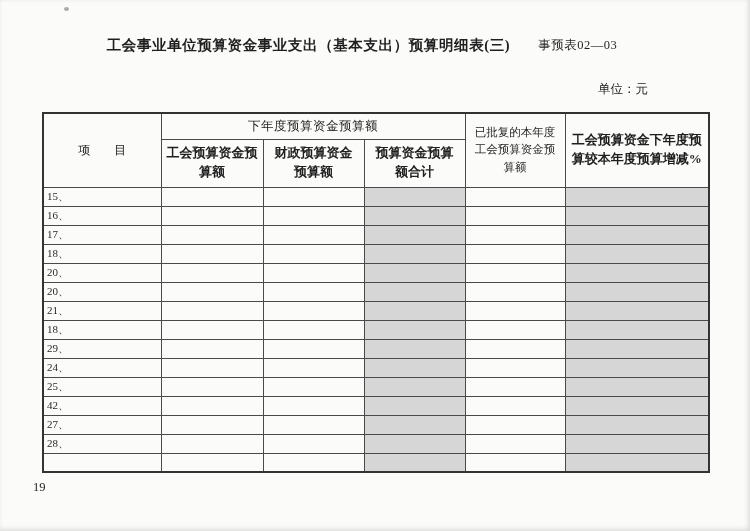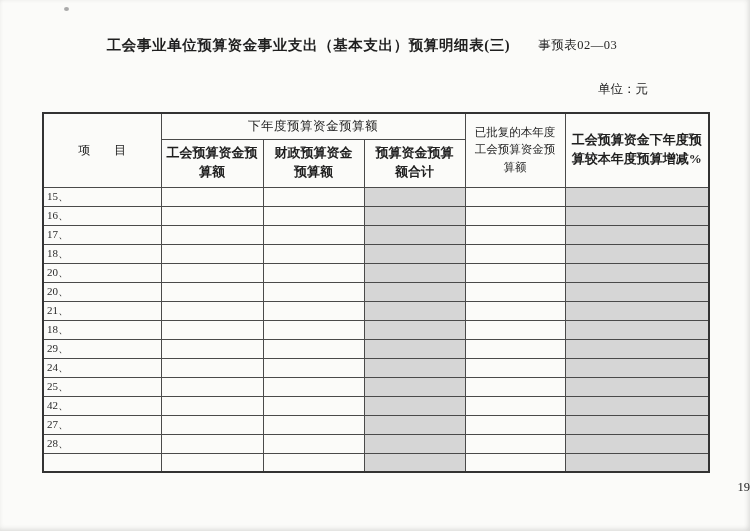--- a/index.html
+++ b/index.html
@@ -44,21 +44,21 @@
   th.change-head   { font-size:13px; font-weight:bold; padding:0 3px; line-height:1.45; }
 
   .budget tbody tr { height:19px; }
   .budget tbody td {
     font-size:11px; text-align:left; padding-left:3px; color:#2a2a2a;
   }
   .budget tbody td:nth-child(4),
   .budget tbody td:nth-child(6) { background:var(--shade); }
 
   .page-number { position:absolute; top:480px; left:0; width:750px;
-    text-align:right; font-size:12.5px;padding-left:33px; }
+    text-align:left; font-size:12.5px;padding-left:33px; }
 </style>
 </head>
 <body>
 
 <div class="page">
   <div class="speck"></div>
 
   <div class="title-line">
     <span class="doc-title">工会事业单位预算资金事业支出（基本支出）预算明细表(三)</span>
     <span class="form-code">事预表02—03</span>

